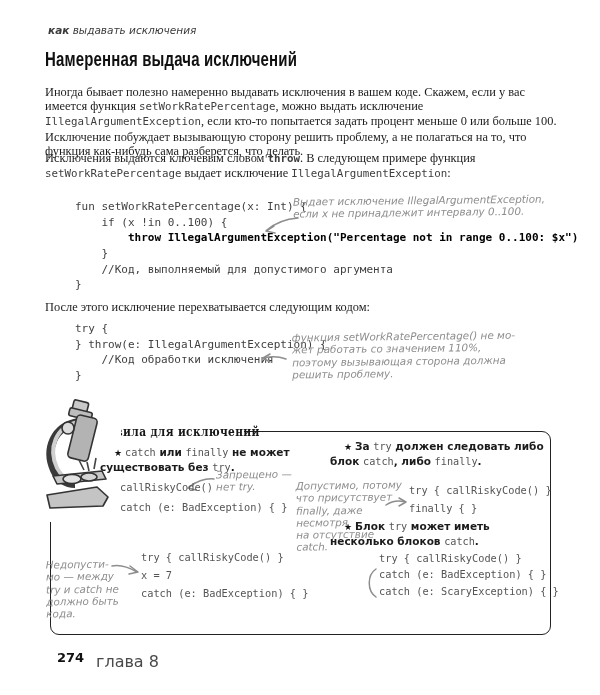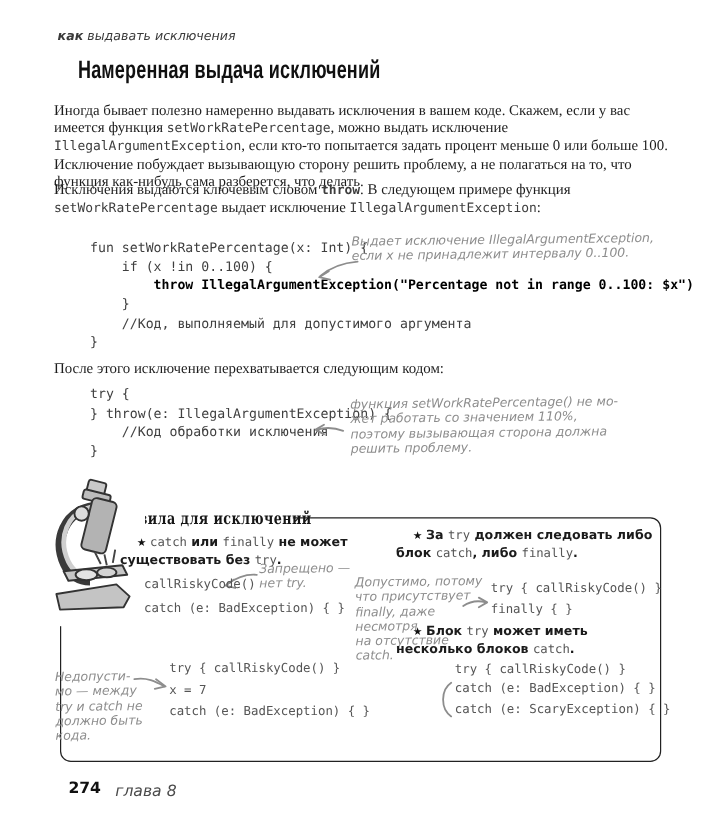--- a/index.html
+++ b/index.html
@@ -4,21 +4,21 @@
 <style>
   html,body{margin:0;padding:0;background:#fff;}
   .page{position:relative;width:600px;height:695px;background:#ffffff;overflow:hidden;
         font-family:"Liberation Serif",serif;color:#1c1c1c;}
   .abs{position:absolute;}
 
   
   .runhead{font-family:"DejaVu Sans",sans-serif;font-style:italic;font-size:10.5px;color:#3a3a3a;}
   .runhead .lead{font-weight:bold;}
   .pagenum{font-family:"DejaVu Sans",sans-serif;font-weight:bold;font-size:13px;color:#111;}
-  .chapter{font-family:"DejaVu Sans",sans-serif;font-style:italic;font-size:13px;color:#4a4a4a;}
+  .chapter{font-family:"DejaVu Sans",sans-serif;font-size:16px;color:#4a4a4a;}
 
   
   .h1{font-family:"Liberation Sans",sans-serif;font-weight:bold;font-size:20px;color:#101010;
       letter-spacing:.2px;transform:scale(.75,1.05);transform-origin:left top;white-space:nowrap;}
 
   
   .body-p{font-size:12.4px;line-height:14.2px;color:#1d1d1d;text-align:left;}
   .body-p .seg-c{font-family:"DejaVu Sans Mono",monospace;font-size:10.8px;color:#3d3d3d;}
   .seg-b{font-weight:bold;}
 
@@ -50,21 +50,21 @@
 </style>
 </head>
 <body>
 
 <div class="page">
 
   <div class="abs runhead" style="left:48px;top:24px;">
     <span class="lead">как</span><span> выдавать исключения</span>
   </div>
 
-  <div class="abs" style="left:45px;top:47px;margin-left:20px;">
+  <div class="abs" style="left:45px;top:47px;">
     <div class="h1">Намеренная выдача исключений</div>
   </div>
 
   <div class="abs body-p" style="left:45px;top:85px;width:513px;"><span>Иногда бывает полезно намеренно выдавать исключения в вашем коде. Скажем, если у вас имеется функция </span><span class="seg-c">setWorkRatePercentage</span><span>, можно выдать исключение </span><span class="seg-c">IllegalArgumentException</span><span>, если кто-то попытается задать процент меньше 0 или больше 100. Исключение побуждает вызывающую сторону решить проблему, а не полагаться на то, что функция как-нибудь сама разберется, что делать.</span></div>
 
   <div class="abs body-p" style="left:45px;top:151px;width:513px;"><span>Исключения выдаются ключевым словом </span><span class="seg-c seg-b">throw</span><span>. В следующем примере функция </span><span class="seg-c">setWorkRatePercentage</span><span> выдает исключение </span><span class="seg-c">IllegalArgumentException</span><span>:</span></div>
 
   <div class="abs codeblock" style="left:75px;top:199px;"><div class="code-line">fun setWorkRatePercentage(x: Int) {</div><div class="code-line">    if (x !in 0..100) {</div><div class="code-line seg-b">        throw IllegalArgumentException("Percentage not in range 0..100: $x")</div><div class="code-line">    }</div><div class="code-line">    //Код, выполняемый для допустимого аргумента</div><div class="code-line">}</div></div>
 
   <div class="abs hand" style="left:293px;top:194px;width:268px;">Выдает исключение IllegalArgumentException,

